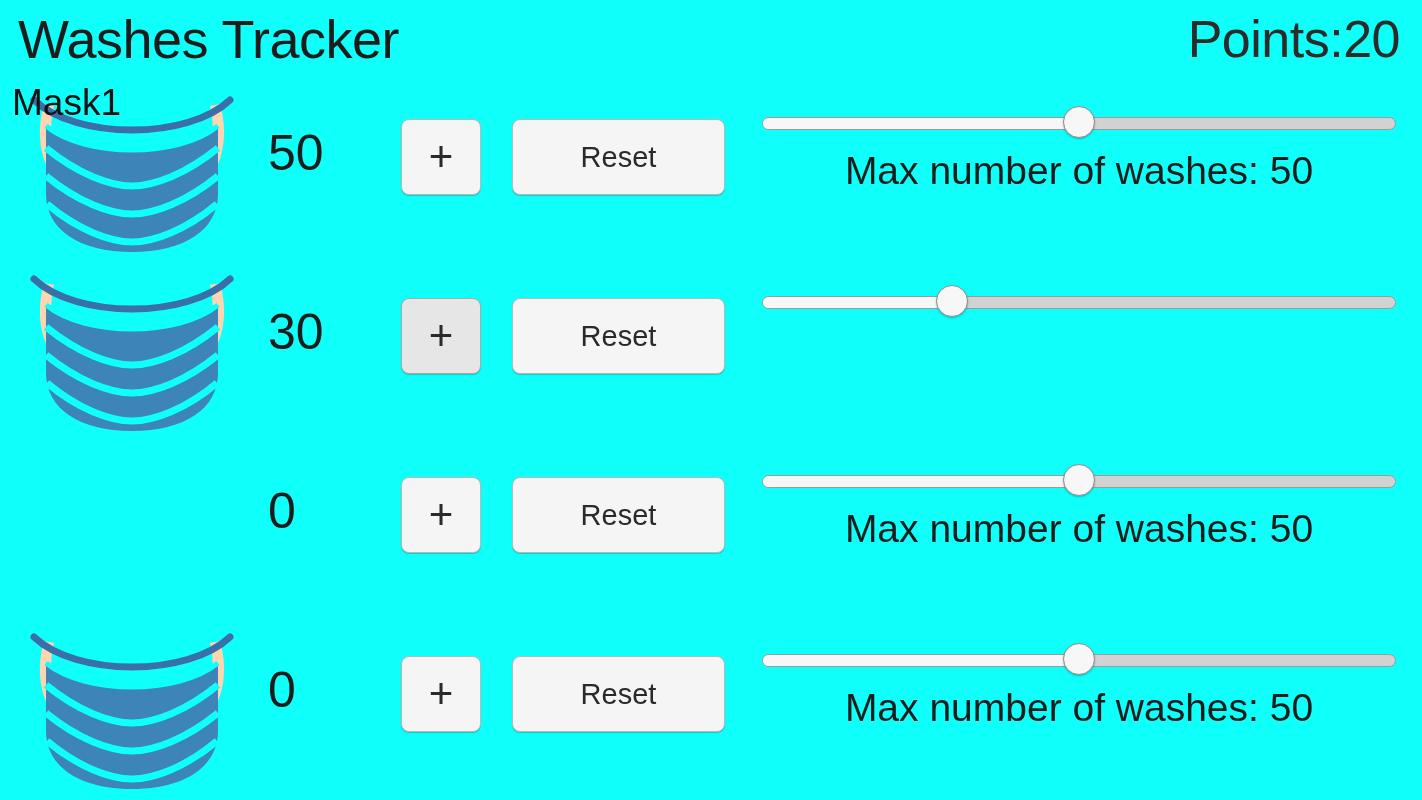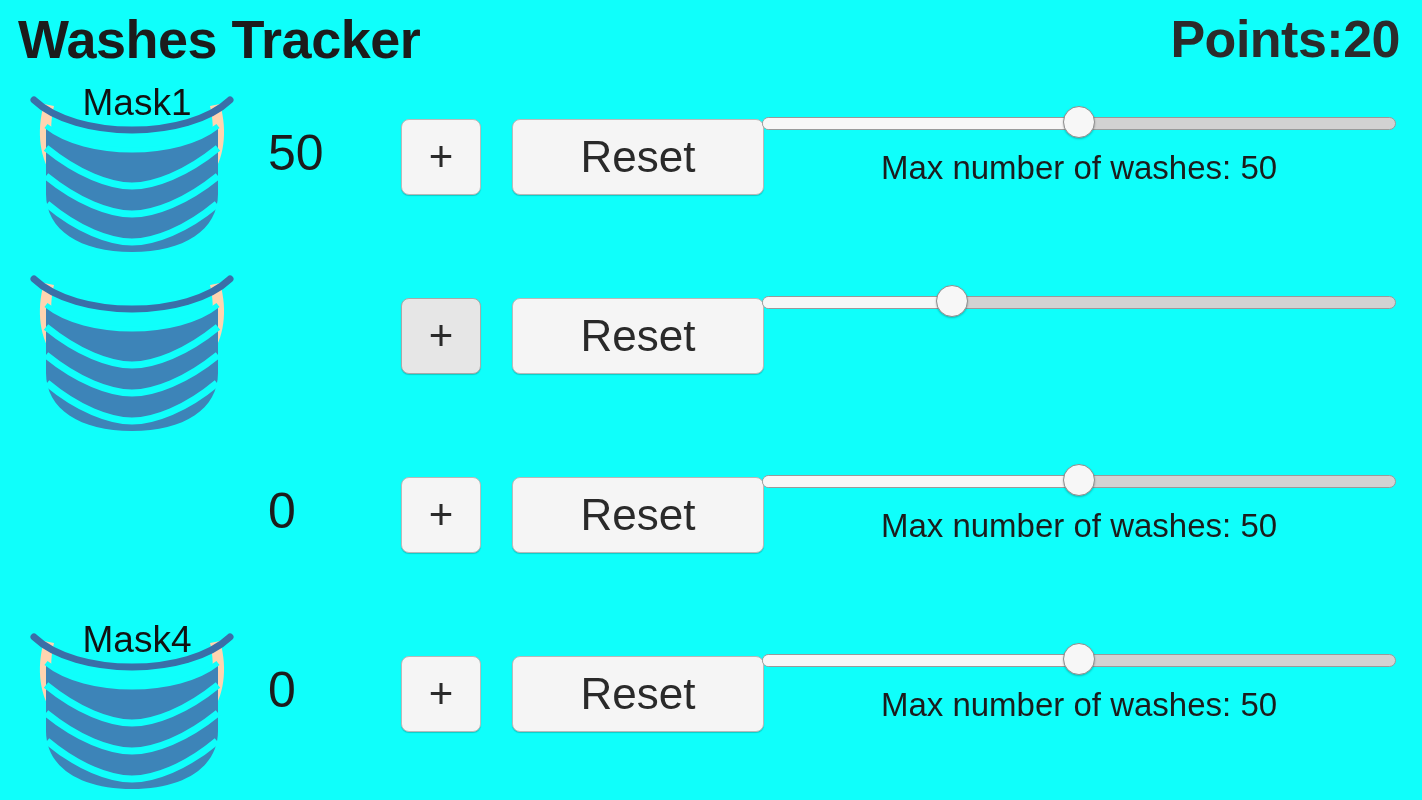--- a/index.html
+++ b/index.html
@@ -24,28 +24,28 @@
     width: 1422px;
     height: 78px;
     display: flex;
     align-items: center;
     justify-content: space-between;
     padding: 0 22px 0 18px;
   }
   .app-title {
     font-size: 54px;
     line-height: 1;
-    font-weight: 700;
+    font-weight: 400;
     color: #1c1c1c;
     letter-spacing: -0.5px;
   }
   .points {
     font-size: 52px;
     line-height: 1;
-    font-weight: 700;
+    font-weight: 400;
     color: #2b2b2b;
     letter-spacing: -0.5px;
   }
 
   
   .rows {
     position: absolute;
     top: 78px; left: 0;
     width: 1422px;
   }
@@ -68,21 +68,21 @@
     left: 4px;
     top: 4px;
     width: 232px;
     height: 172px;
     display: block;
   }
   .mask-label {
     position: absolute;
     left: 0; right: 0;
     top: 6px;
-    text-align: center;
+    text-align: left;
     font-size: 37px;
     line-height: 1;
     color: #121212;
     z-index: 3;
     pointer-events: none;
   }
 
   
   .count {
     position: absolute;
@@ -116,23 +116,23 @@
     height: 76px;
     font-size: 42px;
   }
   .btn-plus.pressed {
     background: #e6e6e6;
     border-color: #a8a8a8;
   }
   .btn-reset {
     left: 512px;
     top: 41px;
-    width: 252px;
+    width: 213px;
     height: 76px;
-    font-size: 44px;
+    font-size: 29px;
   }
 
   
   .slider-cell {
     position: absolute;
     left: 762px;
     top: 28px;
     width: 634px;
   }
   .slider {
@@ -167,21 +167,21 @@
     background: #f7f7f7;
     border: 1px solid #8e8e8e;
     border-radius: 50%;
     box-shadow: 0 1px 2px rgba(0,0,0,0.25);
     cursor: pointer;
   }
   .slider-caption {
     margin-top: 10px;
     width: 634px;
     text-align: center;
-    font-size: 33px;
+    font-size: 39px;
     line-height: 1.1;
     color: #1c1c1c;
     white-space: nowrap;
   }
 </style>
 </head>
 <body style="background: rgb(15, 255, 251);">
 
 <div class="header">
   <div class="app-title">Washes Tracker</div>
@@ -245,20 +245,21 @@
                  C64 170 30 148 30 112 Z" fill="#3d84b8"></path>
 
         <path d="M30 66 C62 92 94 104 116 104 C138 104 170 92 202 66" fill="none" stroke="#0ffffb" stroke-width="7"></path>
         <path d="M30 94 C62 120 94 132 116 132 C138 132 170 120 202 94" fill="none" stroke="#0ffffb" stroke-width="7"></path>
         <path d="M31 122 C62 148 94 160 116 160 C138 160 170 148 201 122" fill="none" stroke="#0ffffb" stroke-width="7"></path>
 
         <path d="M30 44 C70 76 162 76 202 44" fill="none" stroke="#0ffffb" stroke-width="5"></path>
       </svg>
     </div>
 
+    <div class="count">30</div>
 
     <button class="btn btn-plus pressed">+</button>
 
     <button class="btn btn-reset">Reset</button>
 
     <div class="slider-cell">
       <div class="slider">
         <div class="slider-track">
           <div class="slider-fill" style="width: 30%;"></div>
         </div>
@@ -302,21 +303,20 @@
         <path d="M30 44 C70 76 162 76 202 44
                  L202 112 C202 148 168 170 116 170
                  C64 170 30 148 30 112 Z" fill="#3d84b8"></path>
 
         <path d="M30 66 C62 92 94 104 116 104 C138 104 170 92 202 66" fill="none" stroke="#0ffffb" stroke-width="7"></path>
         <path d="M30 94 C62 120 94 132 116 132 C138 132 170 120 202 94" fill="none" stroke="#0ffffb" stroke-width="7"></path>
         <path d="M31 122 C62 148 94 160 116 160 C138 160 170 148 201 122" fill="none" stroke="#0ffffb" stroke-width="7"></path>
 
         <path d="M30 44 C70 76 162 76 202 44" fill="none" stroke="#0ffffb" stroke-width="5"></path>
       </svg>
-      <div class="mask-label">Mask4</div>
     </div>
 
     <div class="count">0</div>
 
     <button class="btn btn-plus">+</button>
 
     <button class="btn btn-reset">Reset</button>
 
     <div class="slider-cell">
       <div class="slider">

